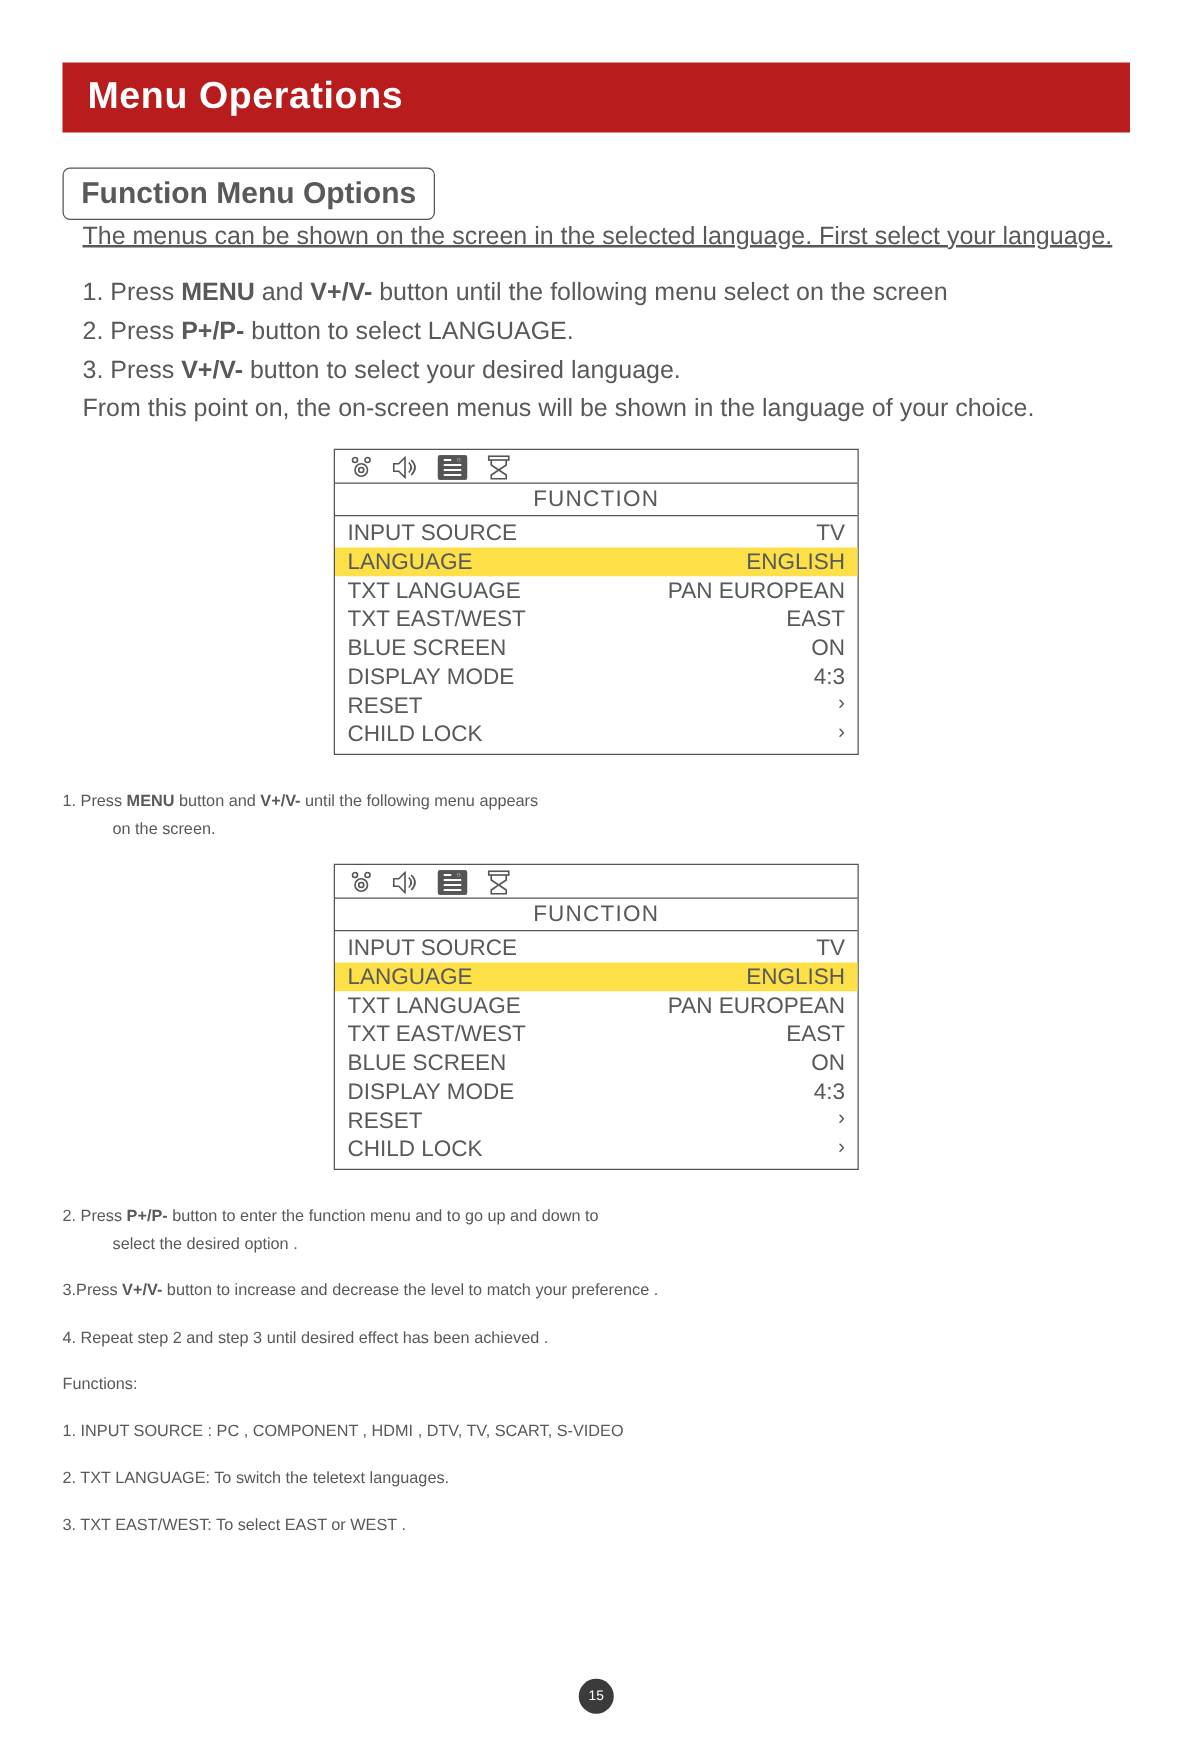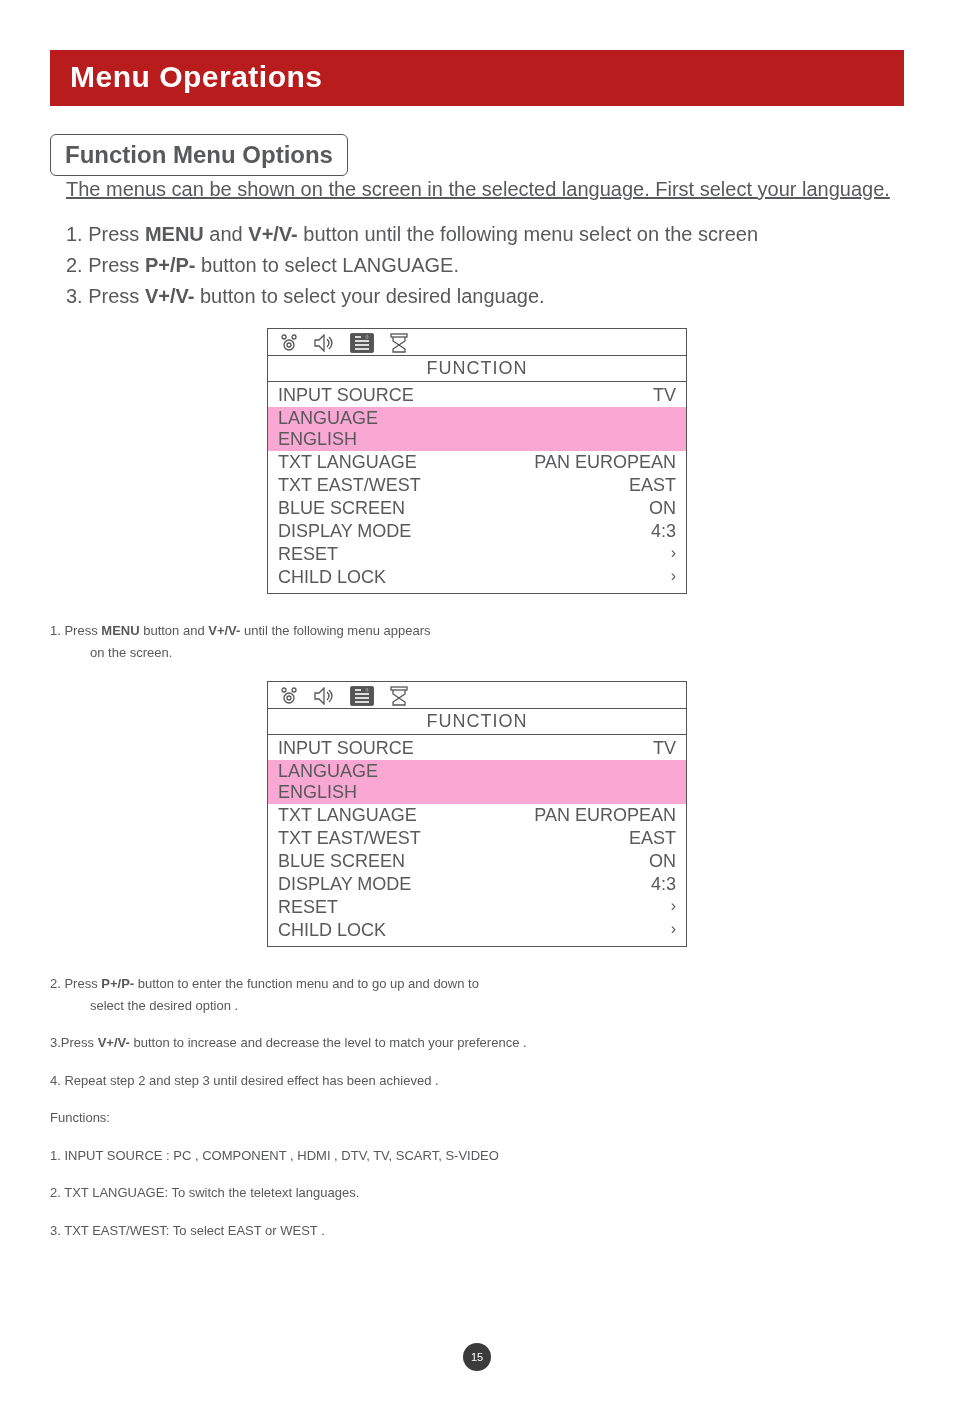--- a/index.html
+++ b/index.html
@@ -54,22 +54,22 @@
   }
   .osd-icons svg { display: block; }
   .osd-title-row {
     border-top: 1.5px solid #555;
     border-bottom: 1.5px solid #555;
     text-align: center;
     padding: 2px 0;
     letter-spacing: 1px;
   }
   .osd-body { padding: 2px 10px 4px 10px; }
-  .osd-row { display: flex; justify-content: space-between; padding: 1px 0; }
-  .osd-row.hl { background: #f9a8d4; margin: 0 -10px; padding-left: 10px; padding-right: 10px; flex-direction: column; }
+  .osd-row { display: flex; justify-content: space-between; padding: 1px 0; gap: 44px; }
+  .osd-row.hl { background: #fde047; margin: 0 -10px; padding-left: 10px; padding-right: 10px; }
   .chev { font-size: 16px; }
 
   .step {
     font-size: 13px;
     line-height: 1.35;
     margin: 0 0 4px 0;
     padding-left: 0;
   }
   .step-block { margin-bottom: 20px; }
   .indent { padding-left: 40px; }
@@ -104,20 +104,21 @@
 
   <p>
     <span>1. Press </span><b>MENU</b><span> and </span><b>V+/V-</b><span> button until the following menu select on the screen</span>
   </p>
   <p>
     <span>2. Press </span><b>P+/P-</b><span> button to select LANGUAGE.</span>
   </p>
   <p>
     <span>3. Press </span><b>V+/V-</b><span> button to select your desired language.</span>
   </p>
+  <p>From this point on, the on-screen menus will be shown in the language of your choice.</p>
 </div>
 
 
 <div class="osd">
   <div class="osd-icons">
     <svg width="22" height="18" viewBox="0 0 22 18" fill="none" stroke="#555" stroke-width="1.3">
         <circle cx="11" cy="11" r="5"></circle>
         <circle cx="11" cy="11" r="2"></circle>
         <circle cx="6" cy="3" r="2"></circle>
         <circle cx="16" cy="3" r="2"></circle>

